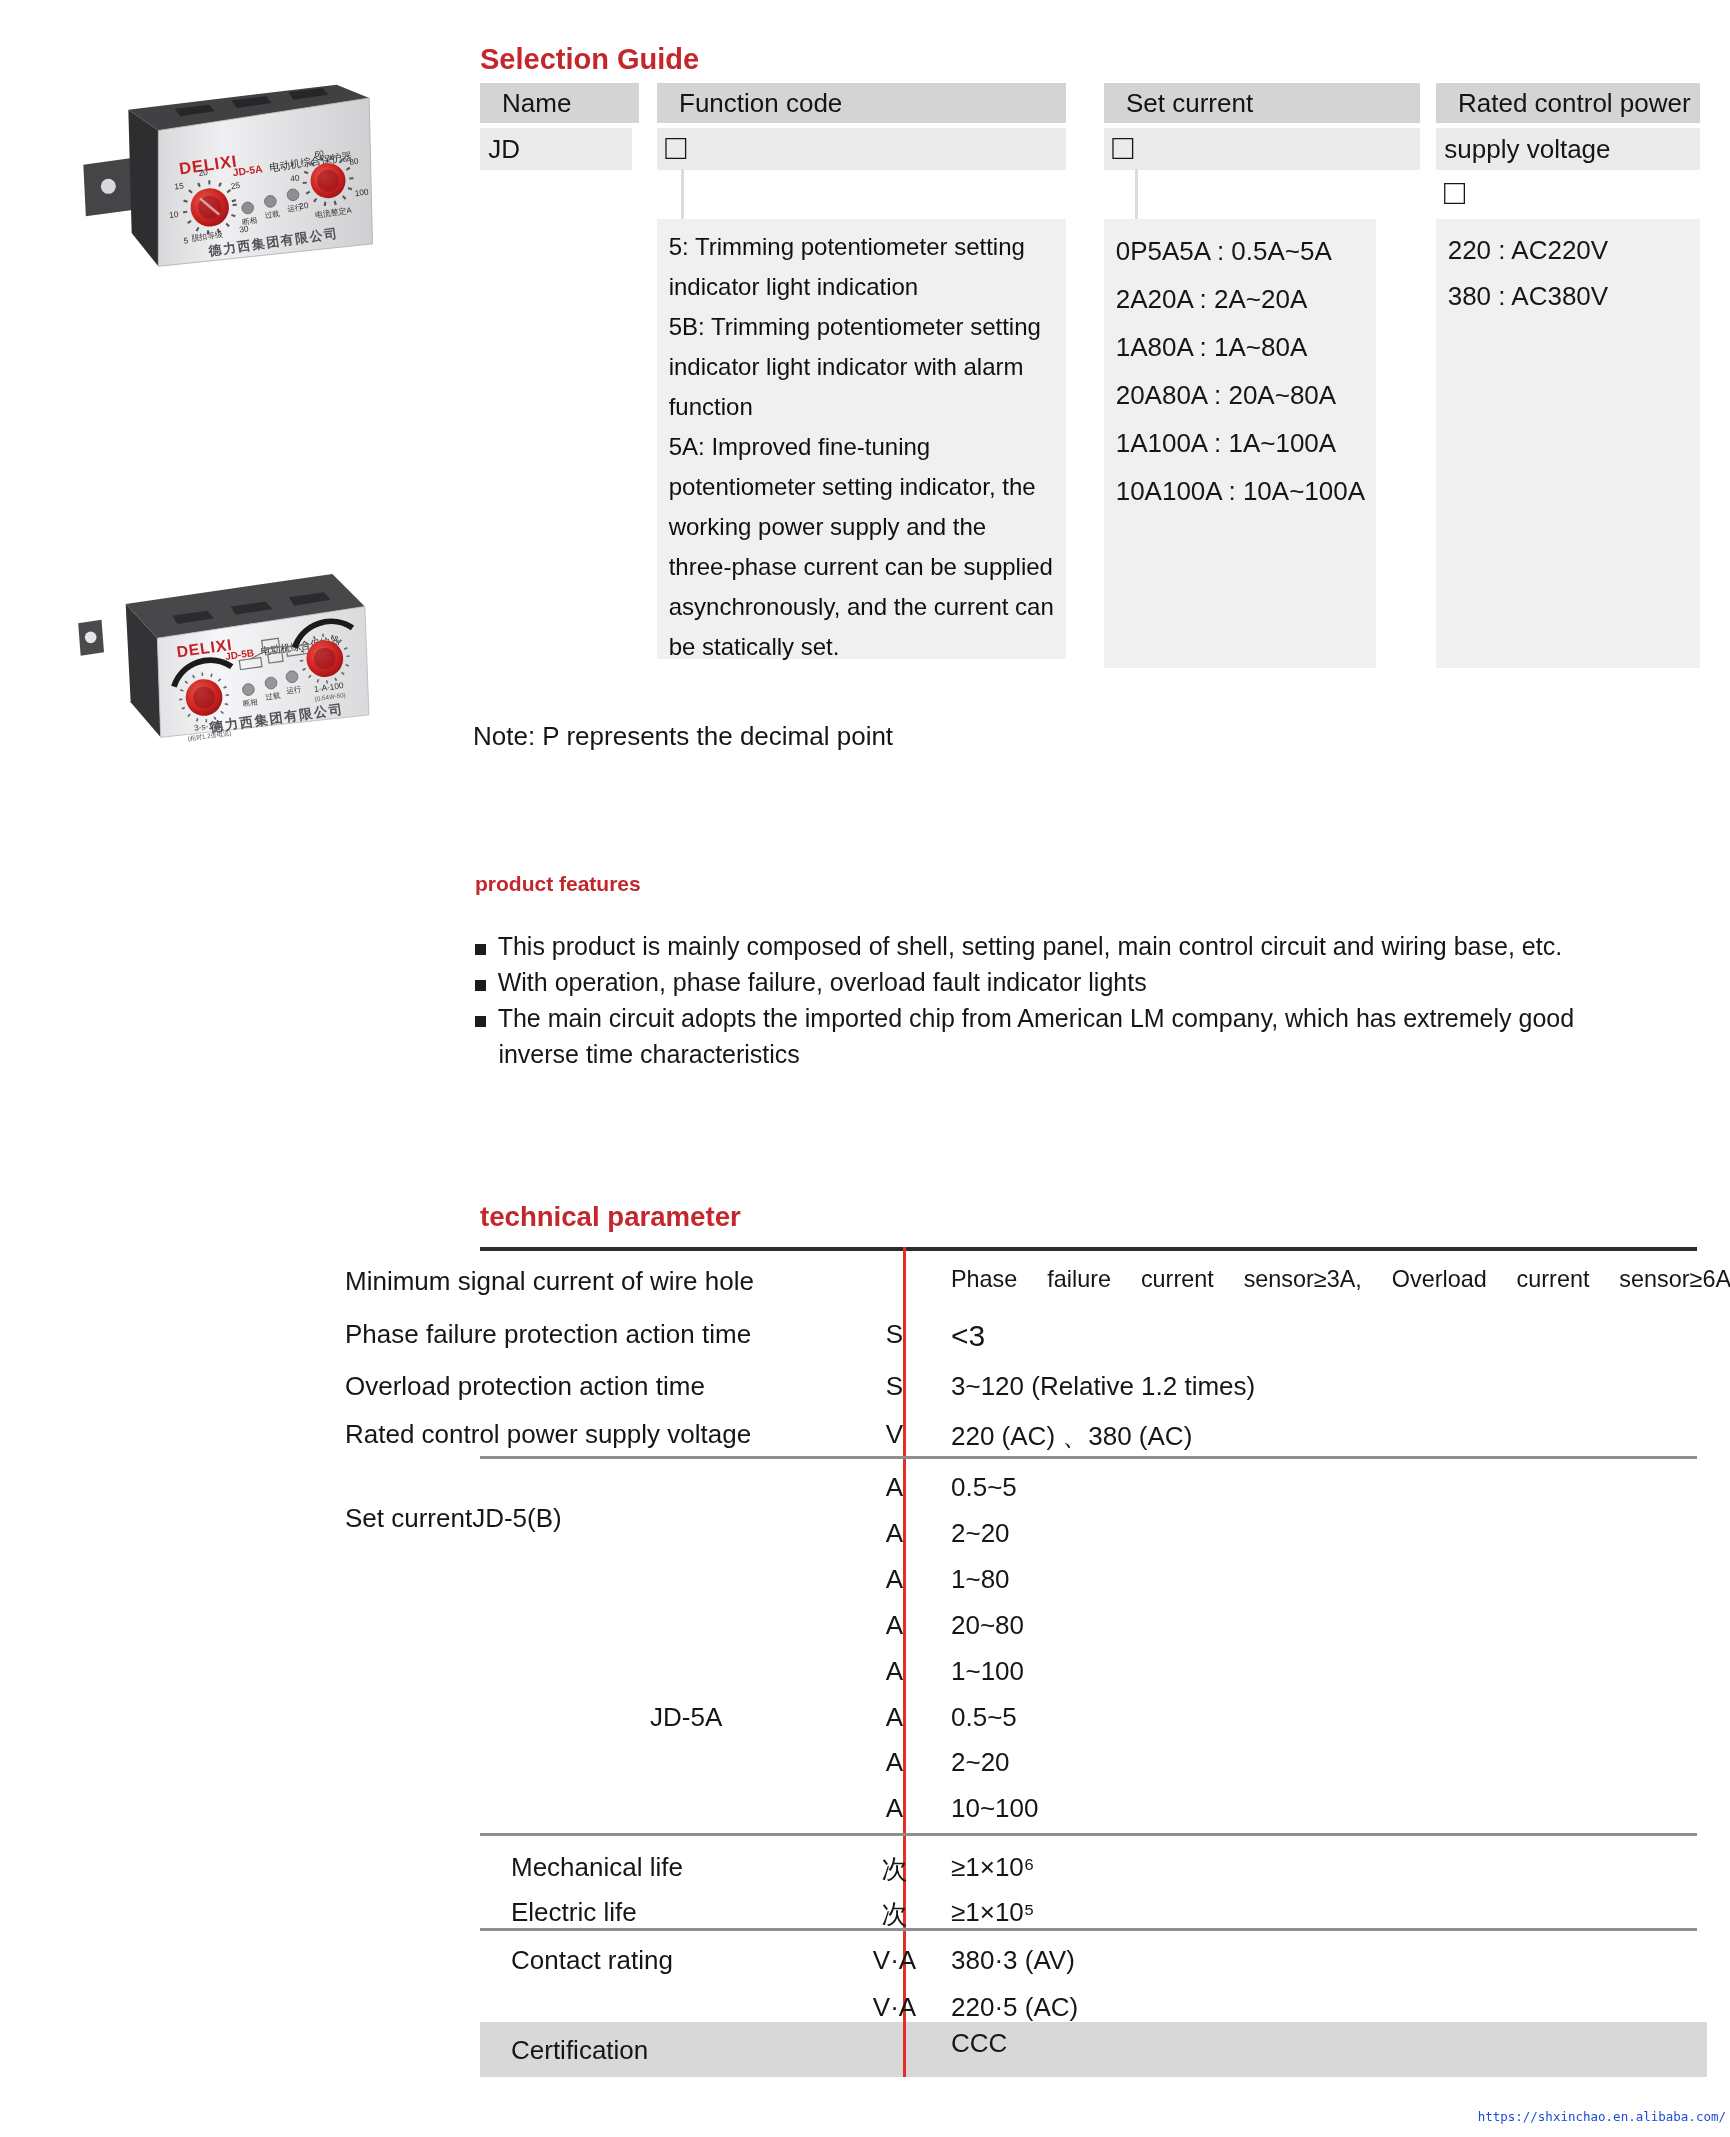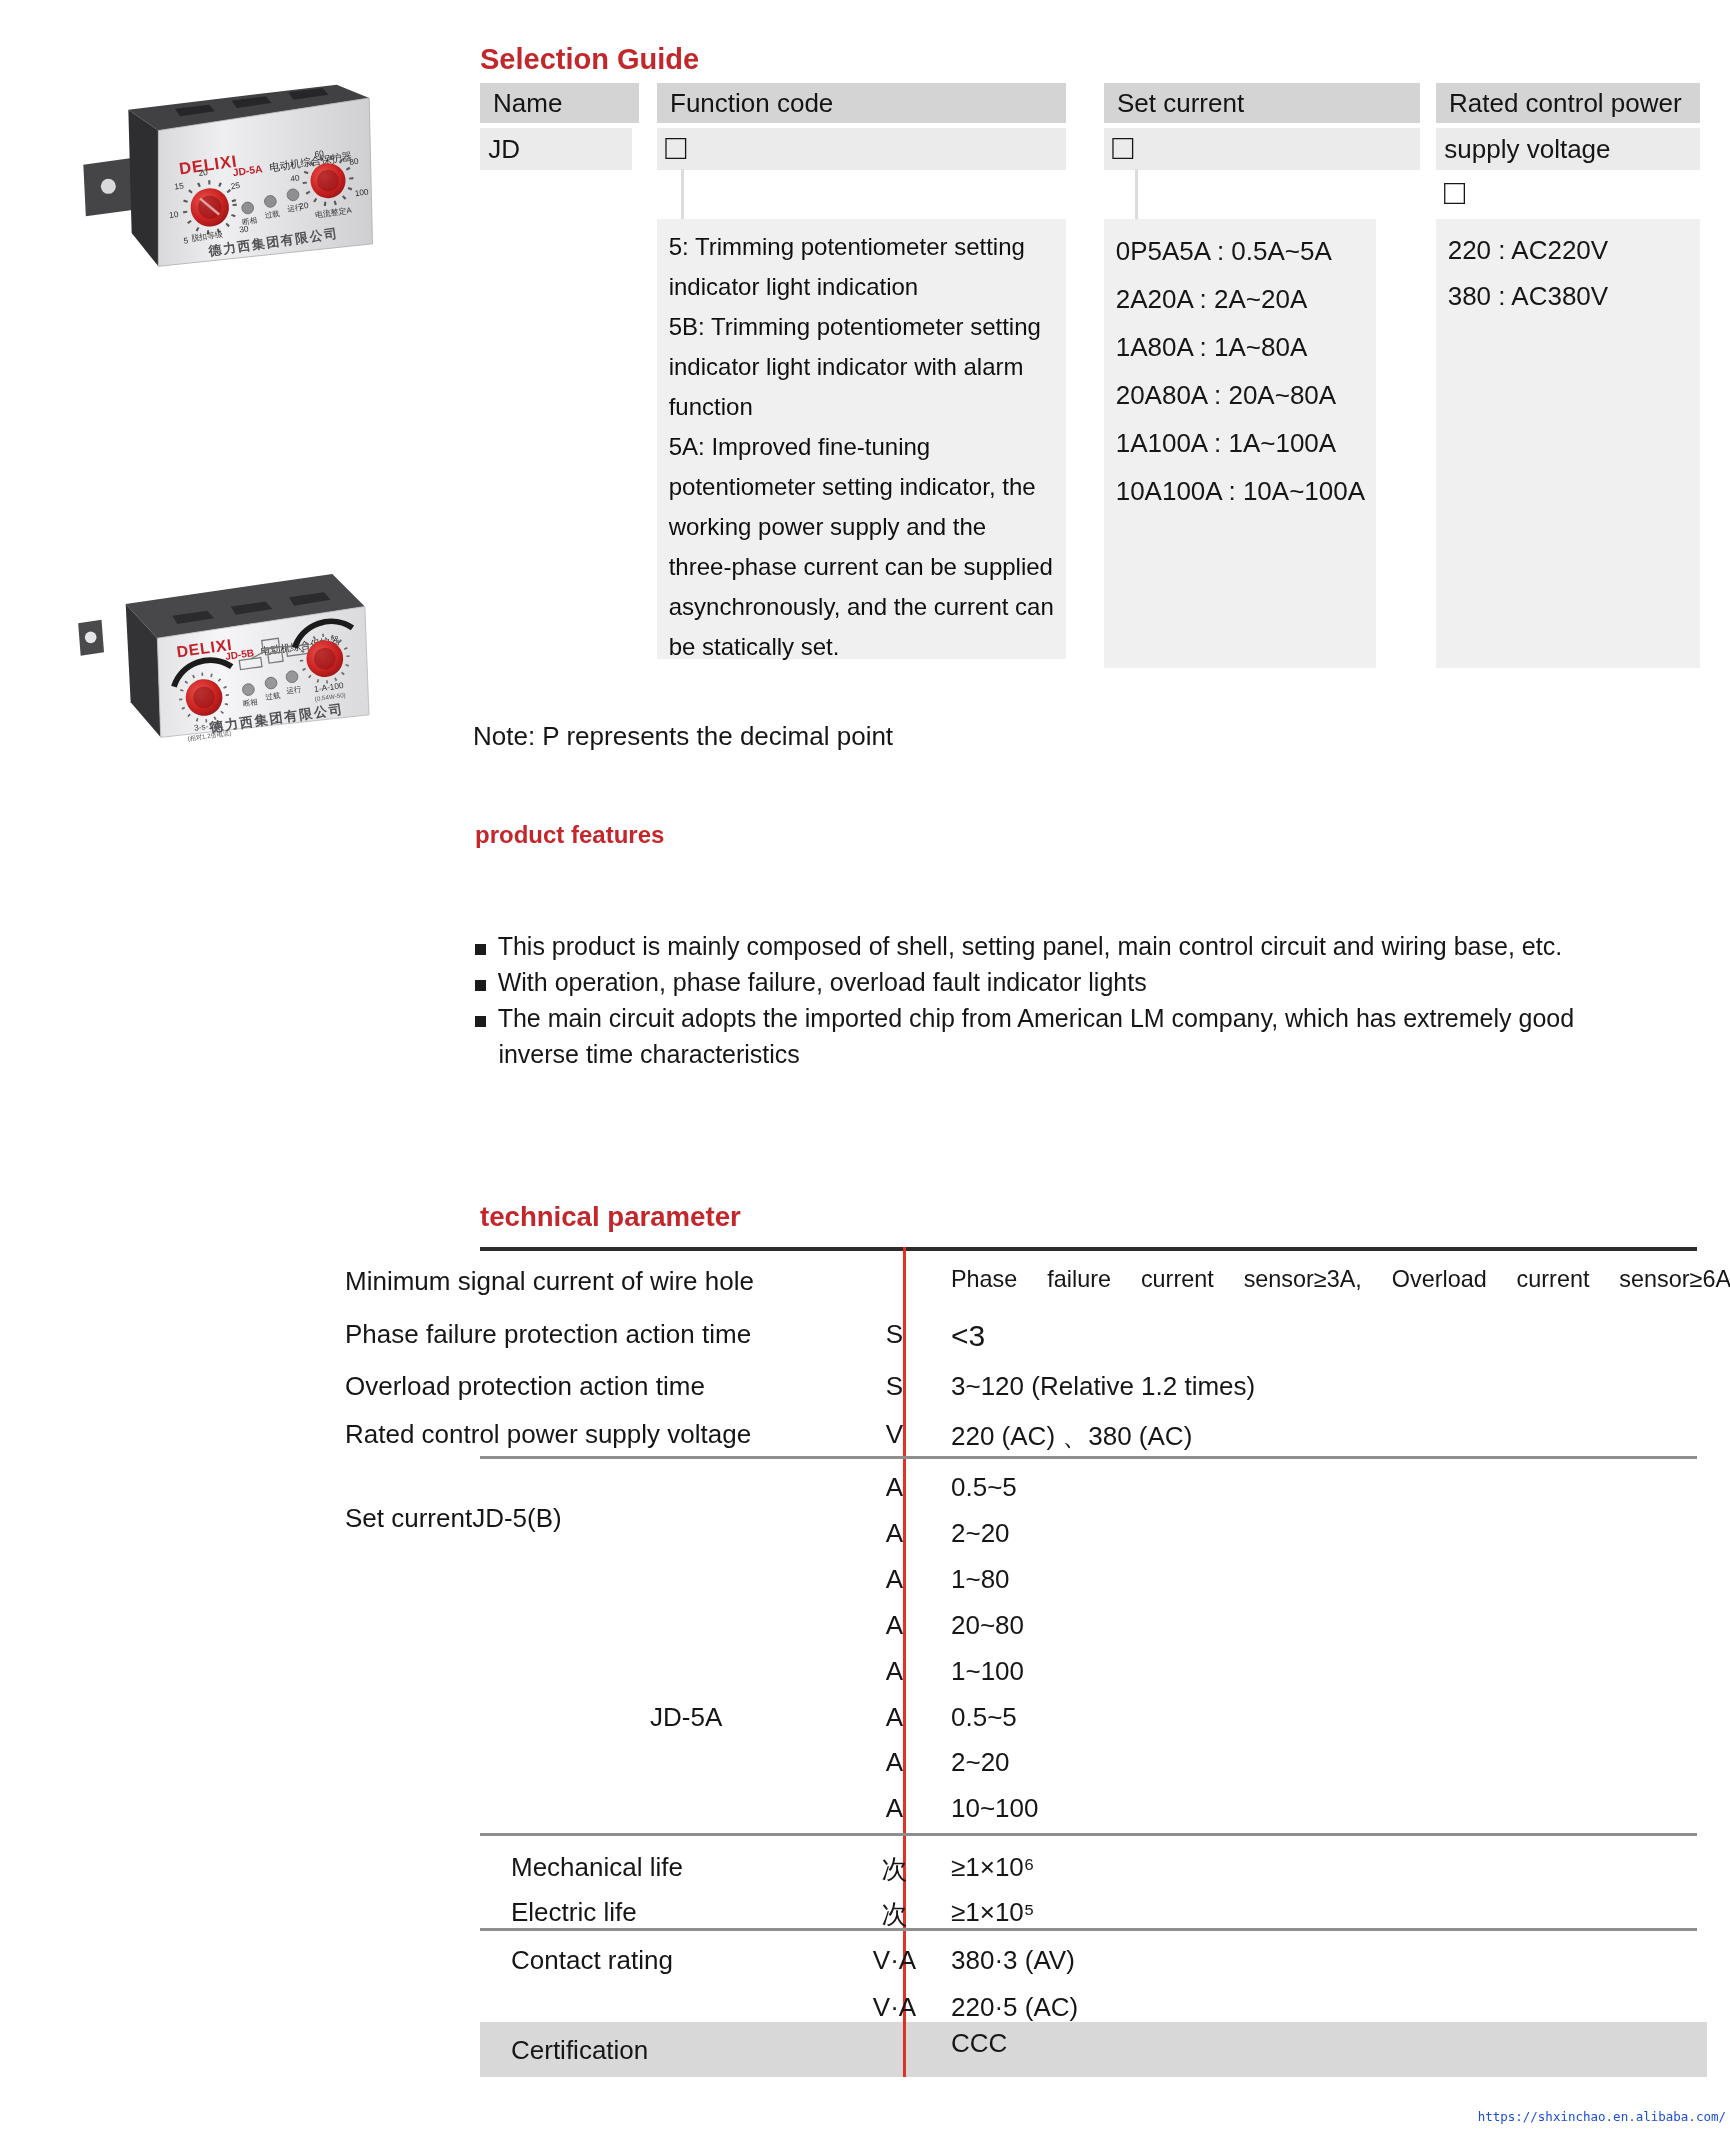--- a/index.html
+++ b/index.html
@@ -2,21 +2,21 @@
 <html style="font-size:13.4px"><head>
 <meta charset="utf-8">
 <style>
   html,body{margin:0;padding:0;background:#fff;}
   #canvas{position:relative;width:1731px;height:2137px;background:#ffffff;overflow:hidden;
           font-family:"Liberation Sans","DejaVu Sans",sans-serif;color:#161616;}
   .abs{position:absolute;}
   .red-title{position:absolute;font-size:29px;font-weight:bold;color:#c4272b;white-space:nowrap;}
   
   .hcell{position:absolute;top:83px;height:40px;background:#d5d4d5;font-size:26px;line-height:41px;
-         padding-left:13px;box-sizing:border-box;white-space:nowrap;color:#141414;}
+         padding-left:22px;box-sizing:border-box;white-space:nowrap;color:#141414;}
   .r2cell{position:absolute;top:128px;height:42px;background:#ecebec;font-size:26px;line-height:43px;
           padding-left:8.3px;box-sizing:border-box;white-space:nowrap;}
   .sqchar{font-size:35px;font-weight:bold;line-height:38px;}
   .sq3{position:absolute;left:1444px;top:172px;font-size:35px;font-weight:bold;}
   .conn{position:absolute;top:169px;height:52px;width:2.5px;background:#dcdcdc;}
   .cbox{position:absolute;top:219px;background:#f1f0f1;box-sizing:border-box;padding:8.3px 11.7px;}
   .fcp{font-size:24px;line-height:40px;color:#101010;}
   .scl{font-size:26px;line-height:48px;white-space:nowrap;}
   .vcl{font-size:26px;line-height:46px;white-space:nowrap;}
   #note{position:absolute;left:473px;top:721px;font-size:26px;white-space:nowrap;}
@@ -205,21 +205,21 @@
     <div class="scl">10A100A : 10A~100A</div>
   </div>
 
   <div class="cbox" style="left:1436px;width:264px;height:449px">
     <div class="vcl">220 : AC220V</div>
     <div class="vcl">380 : AC380V</div>
   </div>
 
   <div id="note">Note: P represents the decimal point</div>
 
-  <div class="red-title" style="left:475px;top:821px;font-size:24px">product features</div>
+  <div class="red-title" style="left:475px;top:872px;font-size:21px">product features</div>
   <div id="features-list">
     <div class="feat"><span class="fbul"></span><span>This product is mainly composed of shell, setting panel, main control circuit and wiring base, etc.</span></div>
     <div class="feat"><span class="fbul"></span><span>With operation, phase failure, overload fault indicator lights</span></div>
     <div class="feat"><span class="fbul"></span><span>The main circuit adopts the imported chip from American LM company, which has extremely good inverse time characteristics</span></div>
   </div>
 
   <div class="red-title" style="left:480px;top:1201px;font-size:27.6px">technical parameter</div>
   <div id="tt-topline"></div>
   <div id="cert-band"></div>
   <div id="tt-redline"></div>

